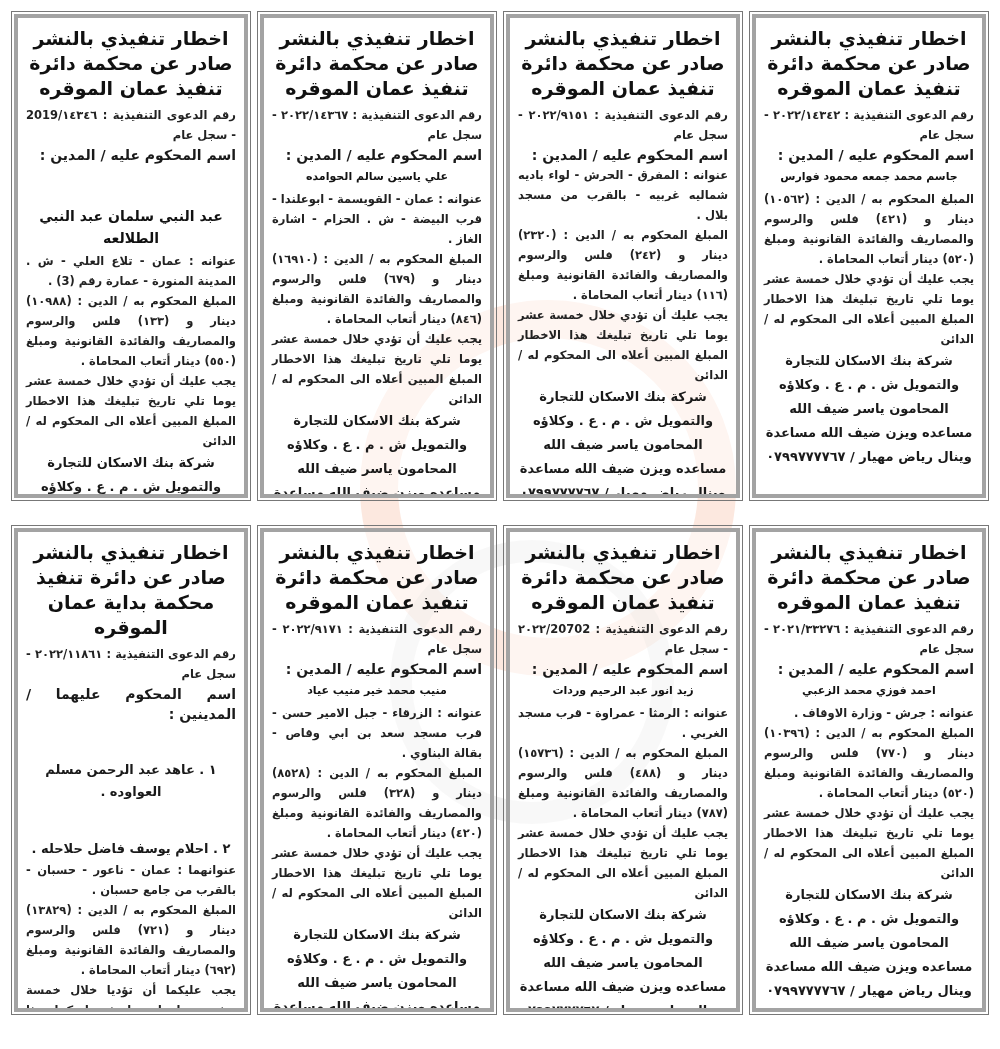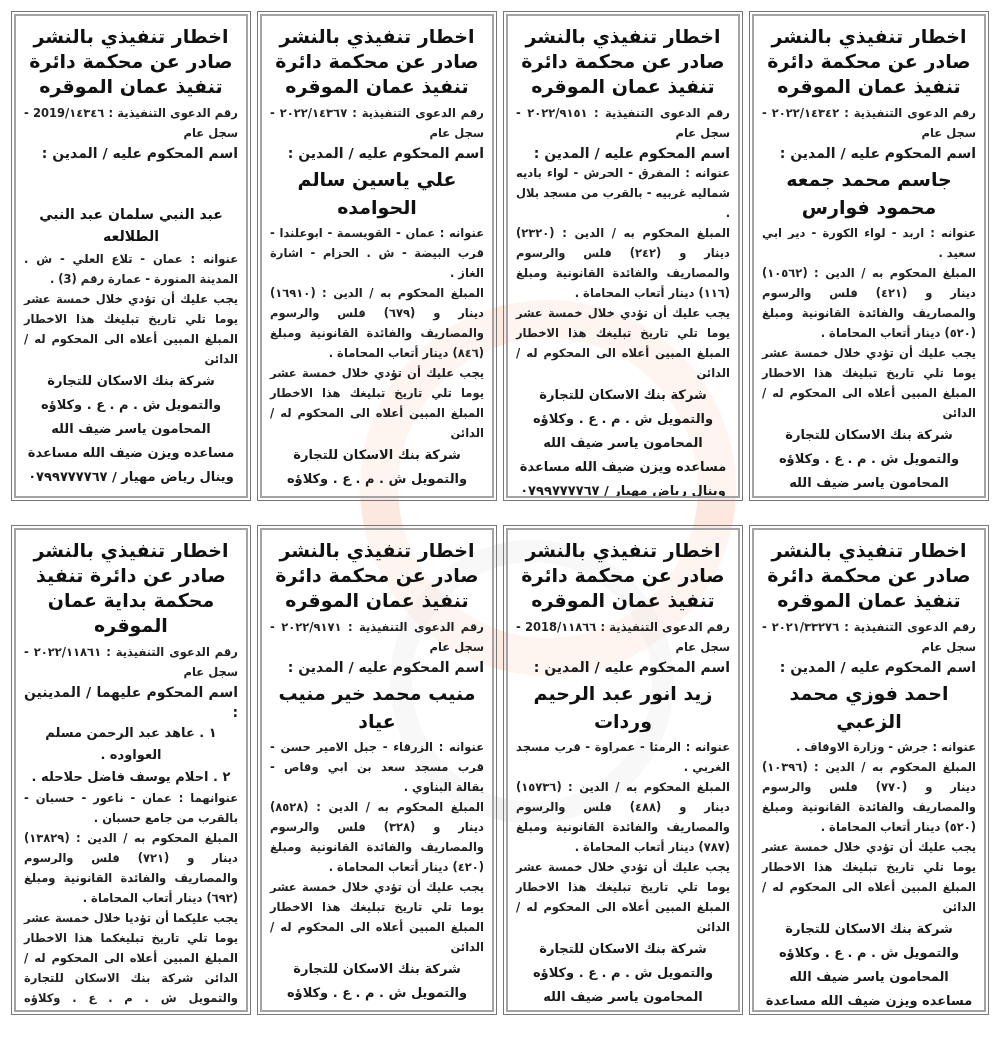--- a/index.html
+++ b/index.html
@@ -17,51 +17,50 @@
   .wm-ring2 {
     position: absolute; border-radius: 50%; border: 22px solid rgba(170,170,170,0.18);
     left: 30px; top: 300px; width: 240px; height: 240px;
   }
   .grid {
     position: absolute; left: 14px; top: 14px; width: 972px;
     display: grid; grid-template-columns: repeat(4, 1fr); column-gap: 12px; row-gap: 30px;
     direction: rtl;
   }
   .notice {
-    border: 2px solid #a3a3a3; outline: 1px solid #777; outline-offset: 2px;
+    border: 4px solid #a3a3a3; outline: 1px solid #777; outline-offset: 2px;
     padding: 6px 8px 6px 8px; direction: rtl; text-align: justify;
     background: rgba(255,255,255,0.55); height: 484px; box-sizing: border-box; overflow: hidden;
   }
   .title {
     font-weight: bold; font-size: 19px; line-height: 25px; text-align: center; margin: 2px 0 4px 0;
     color: #111;
   }
   .line { font-size: 11.5px; line-height: 20px; font-weight: bold; color: #222; }
   .label { font-size: 14px; line-height: 20px; font-weight: bold; }
-  .name { font-size: 19px; line-height: 28px; font-weight: bold; text-align: center; margin: 2px 0; color: #111; }
+  .name { font-size: 11px; line-height: 20px; font-weight: bold; text-align: center; margin: 2px 0; color: #111; }
   .name.small { font-size: 14px; line-height: 22px; margin-top: 40px; }
   .creditor { font-size: 13px; line-height: 24px; font-weight: bold; text-align: center; }
-  .debtor-list div { font-size: 13px; line-height: 22px; font-weight: bold; text-align: center; }
+  .debtor-list div { font-size: 13px; line-height: 22px; font-weight: bold; text-align: center; margin-top: 35px; }
 </style>
 </head>
 <body>
 
 <div class="watermark">
   <div class="wm-ring"></div>
   <div class="wm-ring2"></div>
 </div>
 
 <div class="grid">
 
   <div class="notice">
     <div class="title">اخطار تنفيذي بالنشر صادر عن محكمة دائرة تنفيذ عمان الموقره</div>
     <div class="line">رقم الدعوى التنفيذية : ٢٠٢٢/١٤٣٤٢ - سجل عام</div>
     <div class="label">اسم المحكوم عليه / المدين :</div>
     <div class="name">جاسم محمد جمعه محمود فوارس</div>
-    <div class="line">عنوانه : اربد - لواء الكورة - دير ابي سعيد .</div>
     <div class="line">المبلغ المحكوم به / الدين : (١٠٥٦٢) دينار و (٤٢١) فلس والرسوم والمصاريف والفائدة القانونية ومبلغ (٥٢٠) دينار أتعاب المحاماة .</div>
     <div class="line">يجب عليك أن تؤدي خلال خمسة عشر يوما تلي تاريخ تبليغك هذا الاخطار المبلغ المبين أعلاه الى المحكوم له / الدائن</div>
     <div class="creditor">شركة بنك الاسكان للتجارة والتمويل ش . م . ع . وكلاؤه المحامون ياسر ضيف الله مساعده ويزن ضيف الله مساعدة وينال رياض مهيار / ٠٧٩٩٧٧٧٧٦٧</div>
 
   </div>
 
   <div class="notice">
     <div class="title">اخطار تنفيذي بالنشر صادر عن محكمة دائرة تنفيذ عمان الموقره</div>
     <div class="line">رقم الدعوى التنفيذية : ٢٠٢٢/٩١٥١ - سجل عام</div>
     <div class="label">اسم المحكوم عليه / المدين :</div>
@@ -83,40 +82,41 @@
     <div class="creditor">شركة بنك الاسكان للتجارة والتمويل ش . م . ع . وكلاؤه المحامون ياسر ضيف الله مساعده ويزن ضيف الله مساعدة وينال رياض مهيار / ٠٧٩٩٧٧٧٧٦٧</div>
 
   </div>
 
   <div class="notice">
     <div class="title">اخطار تنفيذي بالنشر صادر عن محكمة دائرة تنفيذ عمان الموقره</div>
     <div class="line">رقم الدعوى التنفيذية : 2019/١٤٣٤٦ - سجل عام</div>
     <div class="label">اسم المحكوم عليه / المدين :</div>
     <div class="name small">عبد النبي سلمان عبد النبي الطلالعه</div>
     <div class="line">عنوانه : عمان - تلاع العلي - ش . المدينة المنورة - عمارة رقم (3) .</div>
+    <div class="line">المبلغ المحكوم به / الدين : (١٠٩٨٨) دينار و (١٣٣) فلس والرسوم والمصاريف والفائدة القانونية ومبلغ (٥٥٠) دينار أتعاب المحاماة .</div>
     <div class="line">يجب عليك أن تؤدي خلال خمسة عشر يوما تلي تاريخ تبليغك هذا الاخطار المبلغ المبين أعلاه الى المحكوم له / الدائن</div>
     <div class="creditor">شركة بنك الاسكان للتجارة والتمويل ش . م . ع . وكلاؤه المحامون ياسر ضيف الله مساعده ويزن ضيف الله مساعدة وينال رياض مهيار / ٠٧٩٩٧٧٧٧٦٧</div>
 
   </div>
 
   <div class="notice">
     <div class="title">اخطار تنفيذي بالنشر صادر عن محكمة دائرة تنفيذ عمان الموقره</div>
     <div class="line">رقم الدعوى التنفيذية : ٢٠٢١/٣٣٢٧٦ - سجل عام</div>
     <div class="label">اسم المحكوم عليه / المدين :</div>
     <div class="name">احمد فوزي محمد الزعبي</div>
     <div class="line">عنوانه : جرش - وزارة الاوقاف .</div>
     <div class="line">المبلغ المحكوم به / الدين : (١٠٣٩٦) دينار و (٧٧٠) فلس والرسوم والمصاريف والفائدة القانونية ومبلغ (٥٢٠) دينار أتعاب المحاماة .</div>
     <div class="line">يجب عليك أن تؤدي خلال خمسة عشر يوما تلي تاريخ تبليغك هذا الاخطار المبلغ المبين أعلاه الى المحكوم له / الدائن</div>
     <div class="creditor">شركة بنك الاسكان للتجارة والتمويل ش . م . ع . وكلاؤه المحامون ياسر ضيف الله مساعده ويزن ضيف الله مساعدة وينال رياض مهيار / ٠٧٩٩٧٧٧٧٦٧</div>
     <div class="line">واذا انقضت المدة ولم تؤدي الدين المذكور او تعرض التسوية القانونية، ستقوم دائرة التنفيذ بمباشرة المعاملات التنفيذية اللازمة قانونا بحقك .</div>
   </div>
 
   <div class="notice">
     <div class="title">اخطار تنفيذي بالنشر صادر عن محكمة دائرة تنفيذ عمان الموقره</div>
-    <div class="line">رقم الدعوى التنفيذية : 2018/١١٨٦٦ - سجل عام</div>
+    <div class="line">رقم الدعوى التنفيذية : ٢٠٢٢/20702 - سجل عام</div>
     <div class="label">اسم المحكوم عليه / المدين :</div>
     <div class="name">زيد انور عبد الرحيم وردات</div>
     <div class="line">عنوانه : الرمثا - عمراوة - قرب مسجد الغربي .</div>
     <div class="line">المبلغ المحكوم به / الدين : (١٥٧٣٦) دينار و (٤٨٨) فلس والرسوم والمصاريف والفائدة القانونية ومبلغ (٧٨٧) دينار أتعاب المحاماة .</div>
     <div class="line">يجب عليك أن تؤدي خلال خمسة عشر يوما تلي تاريخ تبليغك هذا الاخطار المبلغ المبين أعلاه الى المحكوم له / الدائن</div>
     <div class="creditor">شركة بنك الاسكان للتجارة والتمويل ش . م . ع . وكلاؤه المحامون ياسر ضيف الله مساعده ويزن ضيف الله مساعدة وينال رياض مهيار / ٠٧٩٩٧٧٧٧٦٧</div>
 
   </div>
 
   <div class="notice">

